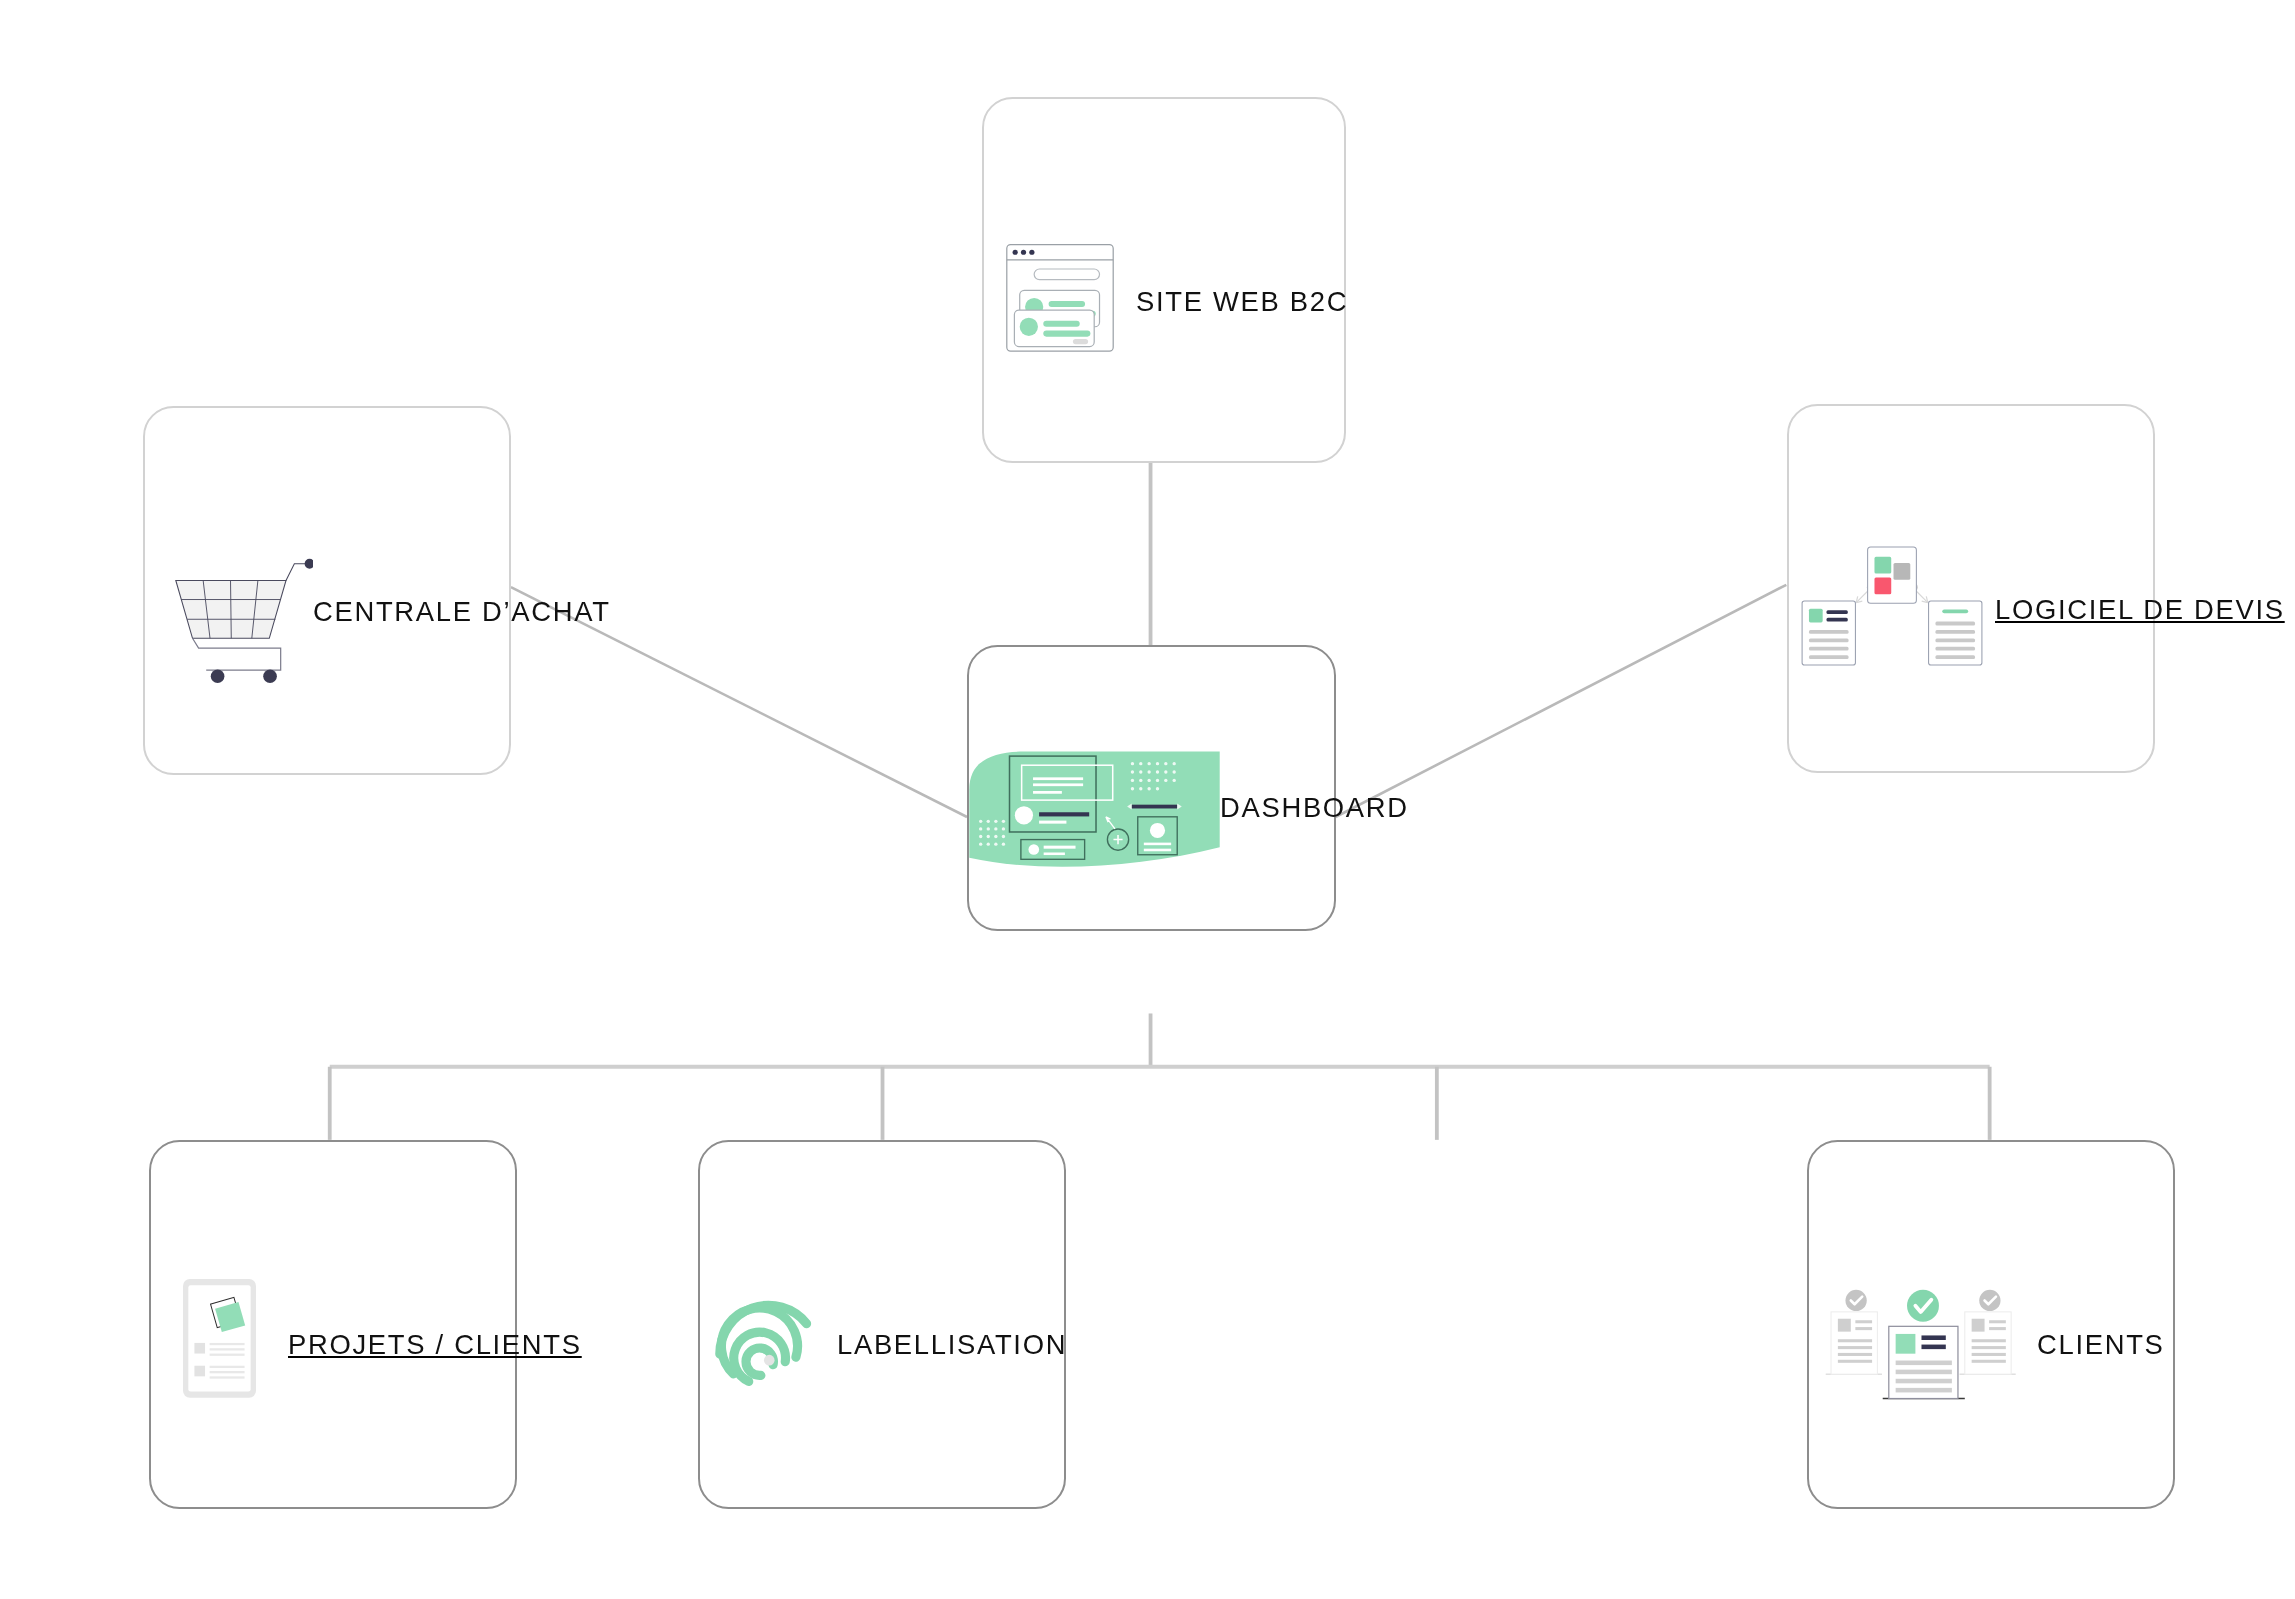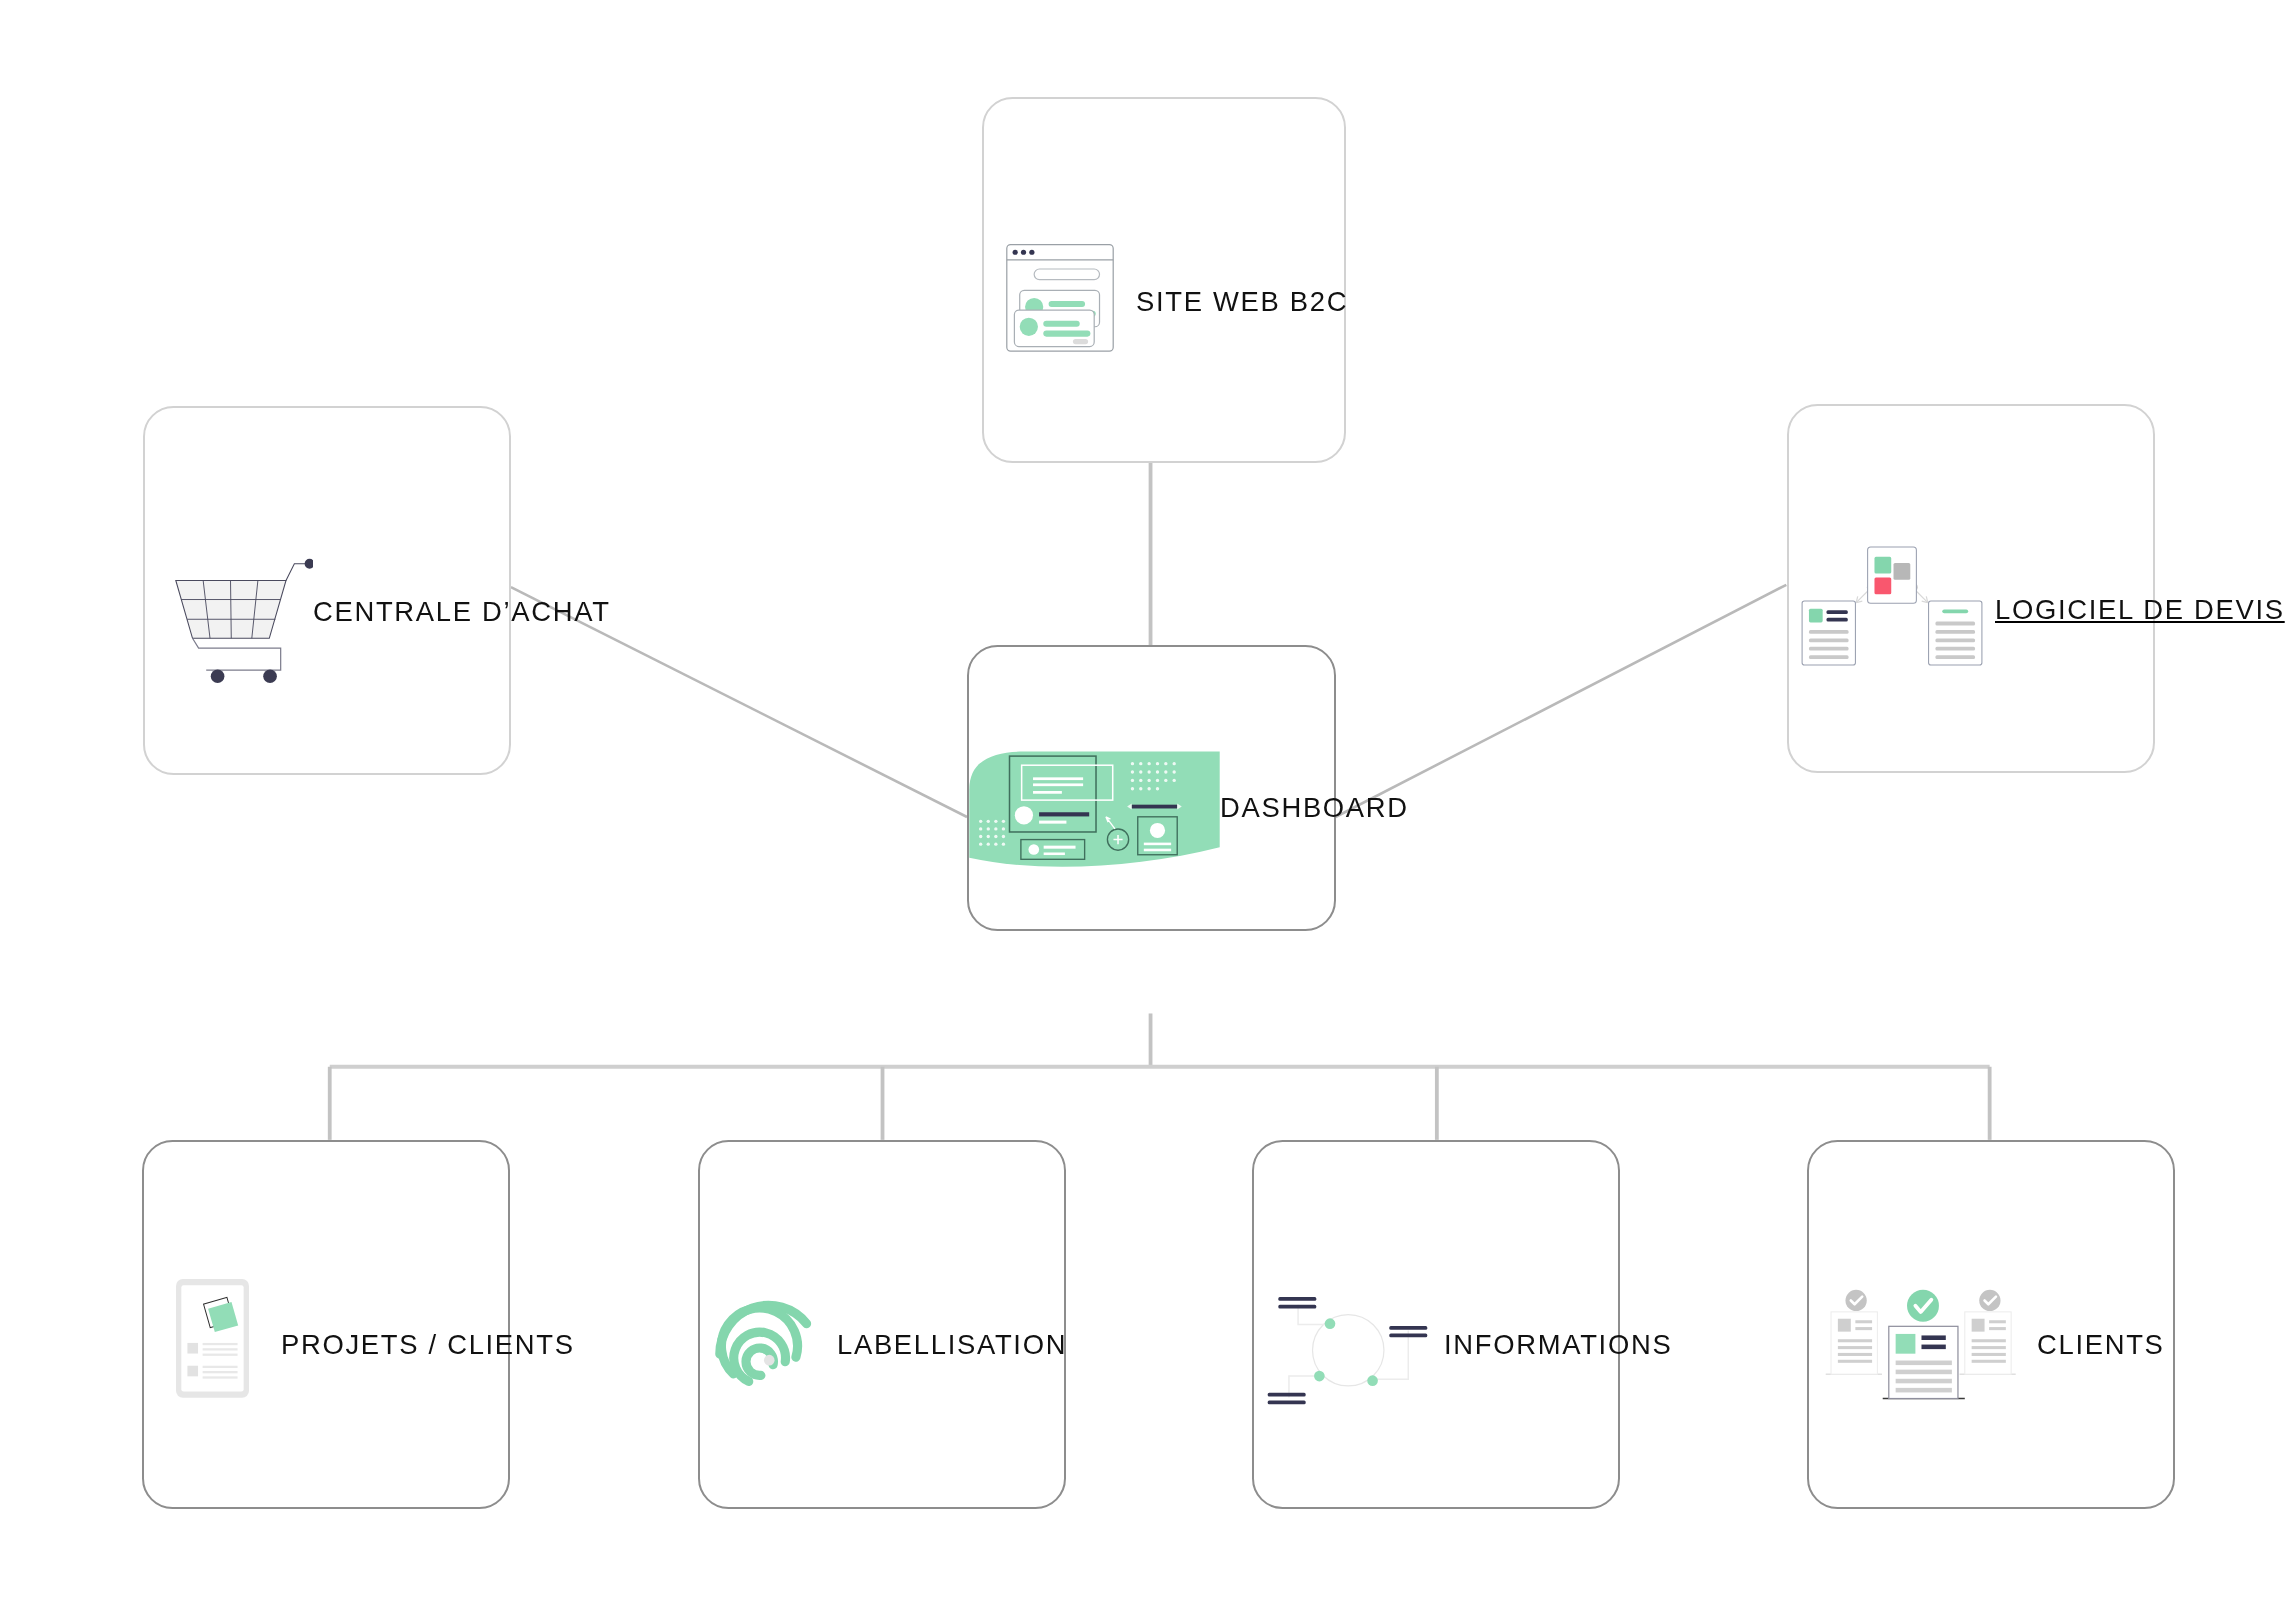--- a/index.html
+++ b/index.html
@@ -50,21 +50,21 @@
   #card-centrale .cap{margin-top:43px;}
 
   #card-logiciel{left:1787px;top:404px; width:368px;height:369px;text-decoration:underline;}
   #card-logiciel .art{margin-top:50px;height:161px;}
   #card-logiciel .cap{margin-top:43px;}
 
   #card-dash   {left:967px;top:645px; width:369px;height:286px;}
   #card-dash    .art{margin-top:46px;height:175px;}
   #card-dash    .cap{margin-top:40px;}
 
-  #card-projets{left:142px; top:1140px;width:368px;height:369px;}
+  #card-projets{left:149px; top:1140px;width:368px;height:369px;text-decoration:underline;}
   #card-labell {left:698px; top:1140px;width:368px;height:369px;}
   #card-infos  {left:1252px;top:1140px;width:368px;height:369px;}
   #card-factures{left:1807px;top:1140px;width:368px;height:369px;}
   .row-bottom .art{margin-top:49px;height:168px;}
   .row-bottom .cap{margin-top:40px;}
 </style>
 </head>
 <body>
 
 <div id="stage">
@@ -264,40 +264,20 @@
           <path d="M44 122 A50 50 0 1 1 126 100"></path>
           <path d="M64 132 A34 34 0 1 1 112 106"></path>
           <path d="M80 124 A18 18 0 1 1 96 110"></path>
         </g>
         <circle cx="91" cy="104" r="7" fill="#e4e4e4"></circle>
       </svg>
     </div>
     <div class="cap">LABELLISATION</div>
   </div>
 
-  <div class="card accent row-bottom" id="card-infos">
-    <div class="art">
-      <svg width="190" height="145" viewBox="0 0 250 190">
-        <circle cx="124" cy="96" r="47" fill="none" stroke="#e6e6e6" stroke-width="1.6"></circle>
-        <path d="M58 36 L58 62 L96 62" fill="none" stroke="#ececec" stroke-width="2"></path>
-        <path d="M46 158 L46 130 L84 130" fill="none" stroke="#ececec" stroke-width="2"></path>
-        <path d="M203 70 L203 134 L155 134" fill="none" stroke="#ececec" stroke-width="2"></path>
-        <circle cx="100" cy="61" r="7" fill="#92ddb7"></circle>
-        <circle cx="86" cy="130" r="7" fill="#92ddb7"></circle>
-        <circle cx="156" cy="136" r="7" fill="#92ddb7"></circle>
-        <rect x="32" y="26" width="50" height="5" rx="2" fill="#343551"></rect>
-        <rect x="32" y="36" width="50" height="5" rx="2" fill="#343551"></rect>
-        <rect x="18" y="152" width="50" height="5" rx="2" fill="#343551"></rect>
-        <rect x="18" y="162" width="50" height="5" rx="2" fill="#343551"></rect>
-        <rect x="178" y="64" width="50" height="5" rx="2" fill="#343551"></rect>
-        <rect x="178" y="74" width="50" height="5" rx="2" fill="#343551"></rect>
-      </svg>
-    </div>
-    <div class="cap">INFORMATIONS</div>
-  </div>
 
   <div class="card accent row-bottom" id="card-factures">
     <div class="art">
       <svg width="228" height="141" viewBox="0 0 300 185">
         <line x1="22" y1="125" x2="96" y2="125" stroke="#e0e0e0" stroke-width="2"></line>
         <rect x="29" y="43" width="61" height="82" fill="#fff" stroke="#ededed" stroke-width="1.4"></rect>
         <rect x="38" y="52" width="17" height="17" fill="#cfcfcf"></rect>
         <rect x="61" y="54" width="22" height="4" fill="#cfcfcf"></rect>
         <rect x="61" y="63" width="22" height="4" fill="#cfcfcf"></rect>
         <rect x="38" y="79" width="45" height="4" fill="#cfcfcf"></rect>

